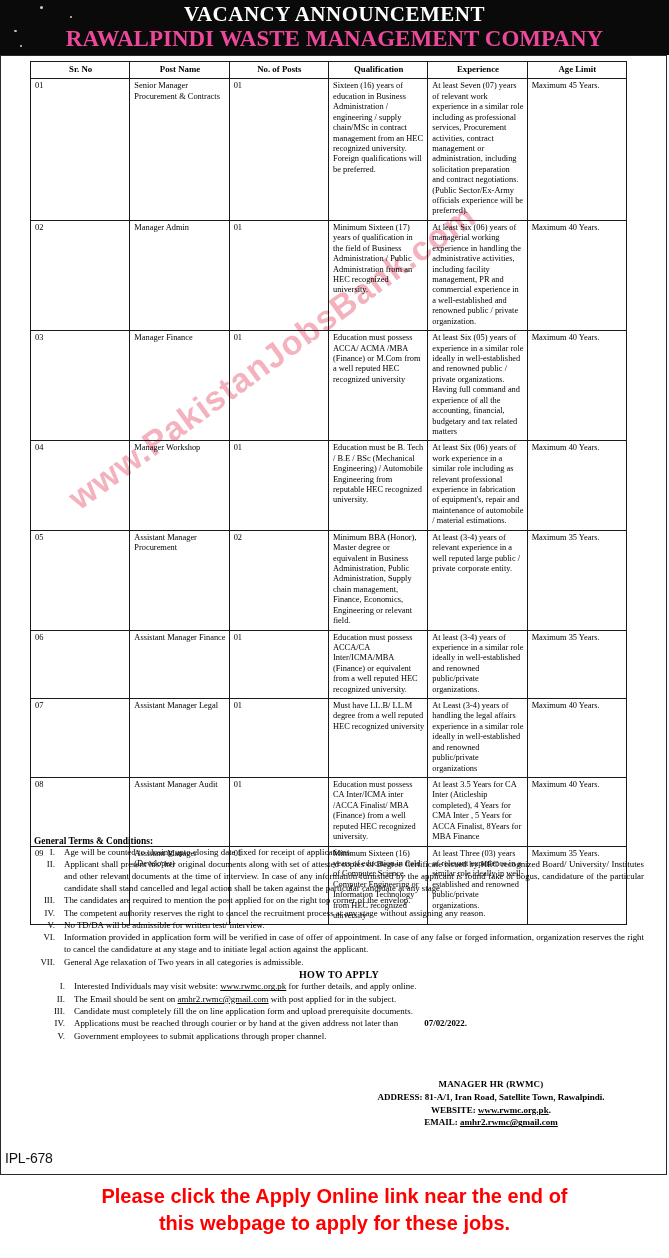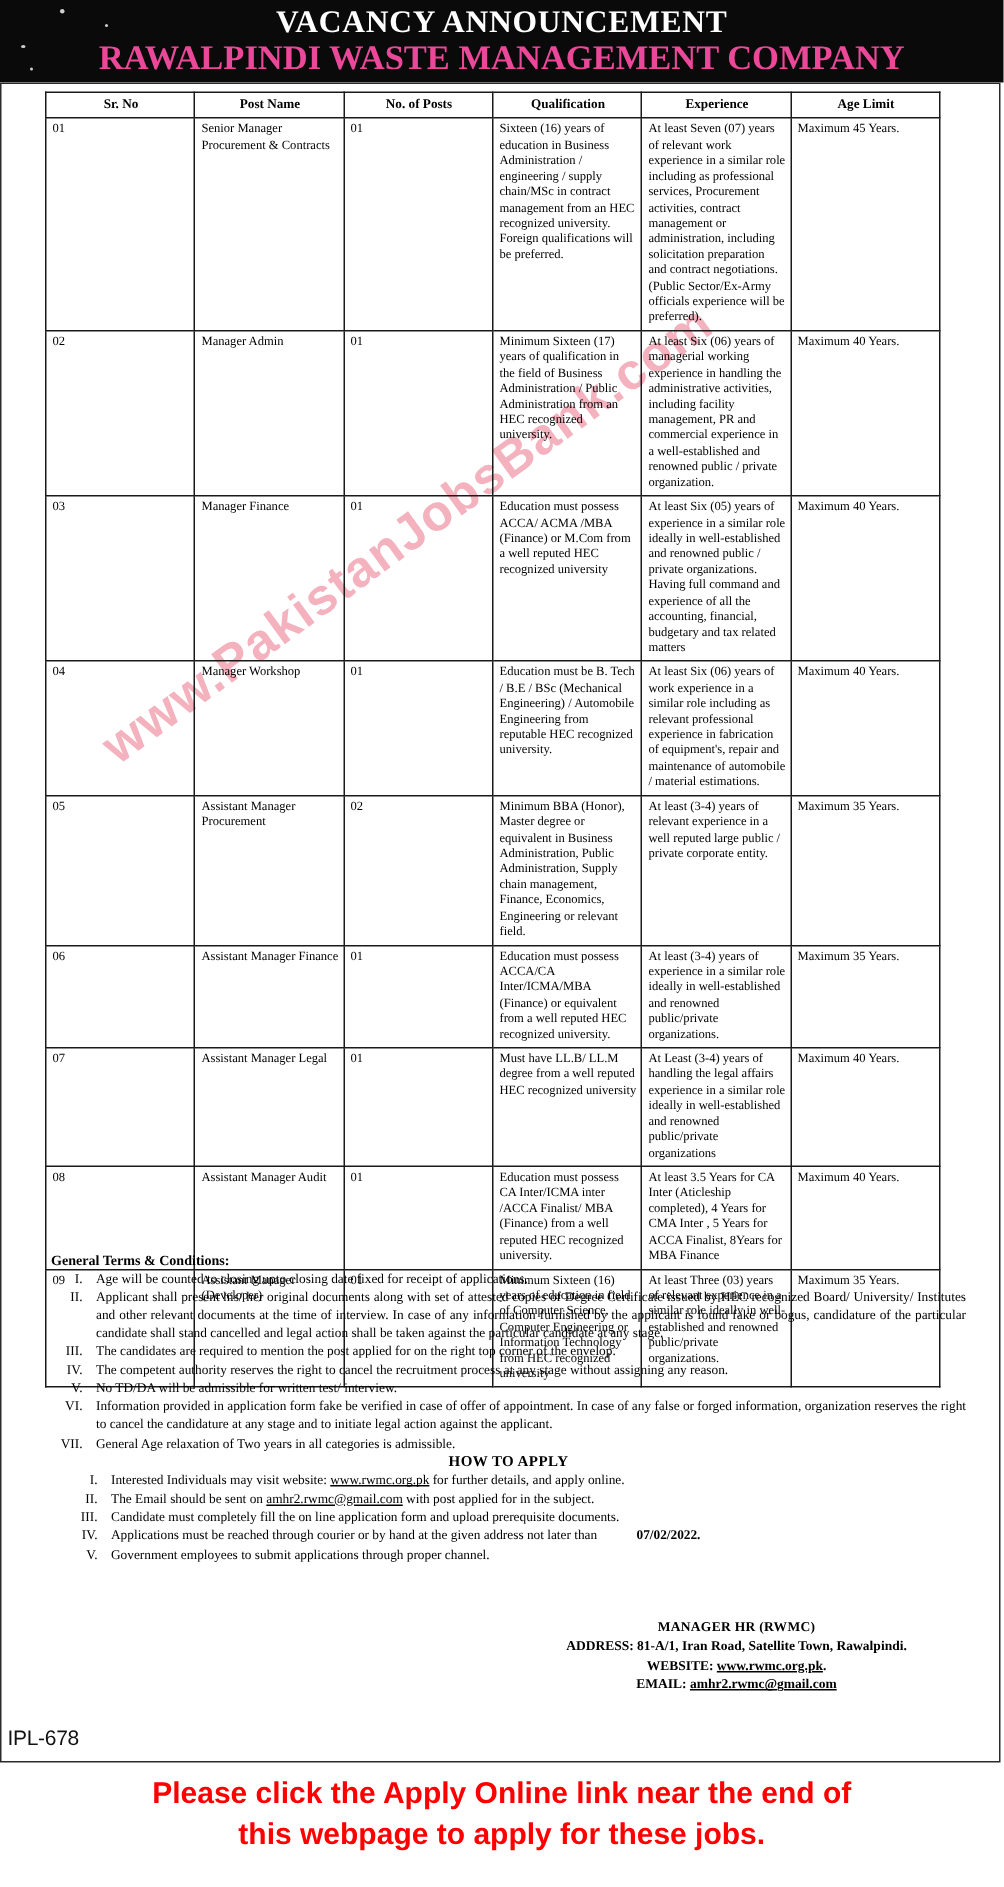--- a/index.html
+++ b/index.html
@@ -192,21 +192,21 @@
     <div class="li">
       <div class="num">IV.</div>
       <div class="txt">The competent authority reserves the right to cancel the recruitment process at any stage without assigning any reason.</div>
     </div>
     <div class="li">
       <div class="num">V.</div>
       <div class="txt nj">No TD/DA will be admissible for written test/ interview.</div>
     </div>
     <div class="li">
       <div class="num">VI.</div>
-      <div class="txt">Information provided in application form fake be verified in case of offer of appointment. In case of any false or forged information, organization reserves the right to cancel the candidature at any stage and to initiate legal action against the applicant.</div>
+      <div class="txt">Information provided in application form will be verified in case of offer of appointment. In case of any false or forged information, organization reserves the right to cancel the candidature at any stage and to initiate legal action against the applicant.</div>
     </div>
     <div class="li">
       <div class="num">VII.</div>
       <div class="txt nj">General Age relaxation of  Two years in all categories is admissible.</div>
     </div>
 
     <div class="hta">HOW TO APPLY</div>
 
     <div class="li ha">
       <div class="num">I.</div>

